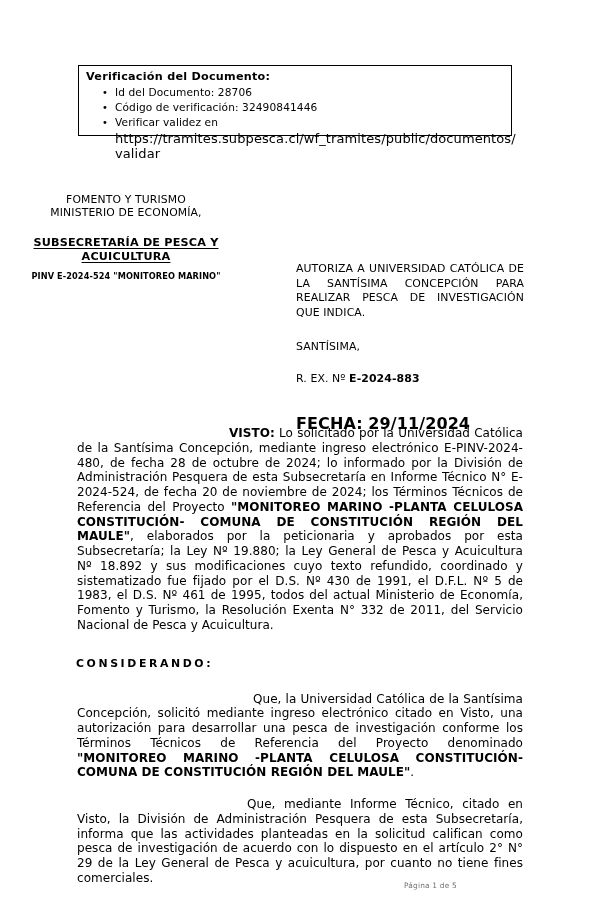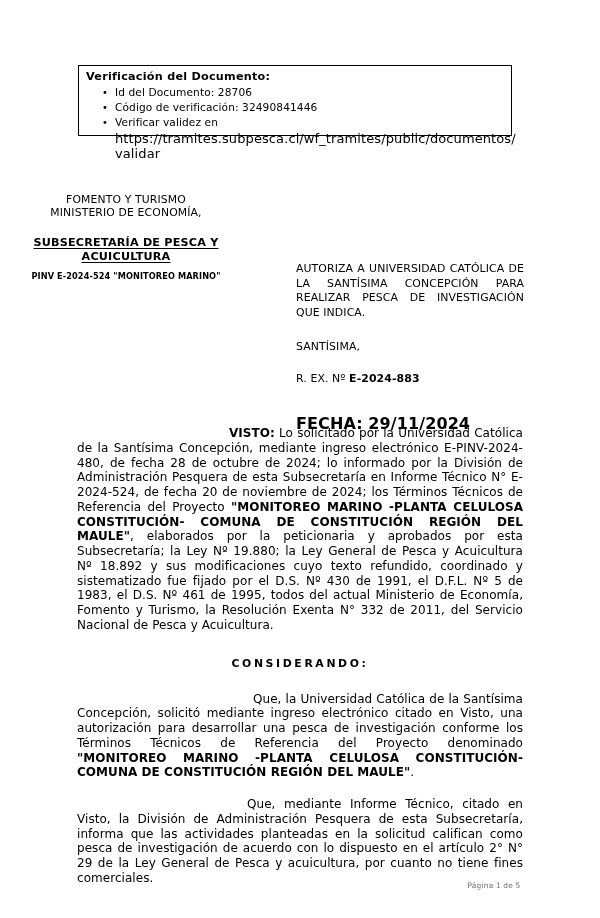--- a/index.html
+++ b/index.html
@@ -160,38 +160,37 @@
     line-height: 14.75px;
     text-align: justify;
     text-align-last: left;
     letter-spacing: 0.05px;
   }
   p.para b { font-weight: bold; }
 
   .considerando {
     margin-top: 24px;
     margin-bottom: 22px;
-    text-align: center;
     font-size: 10.9px;
     font-weight: bold;
     letter-spacing: 2.6px;
   }
   .gap-sm { height: 15px; }
 
   .lead-in { display: inline-block; width: 152px; }
   .lead-in-2 { display: inline-block; width: 176px; }
   .lead-in-3 { display: inline-block; width: 170px; }
 
   
   .footer {
     position: absolute;
     left: 0;
     top: 873px;
     width: 600px;
-    text-align: center;
+    text-align: left;
     padding-right: 16px;
     box-sizing: border-box;
   }
   .footer span {
     font-size: 7.4px;
     color: #6f6f6f;
     letter-spacing: 0.2px;
     display: inline-block;
     margin-left: 404px;
   }

